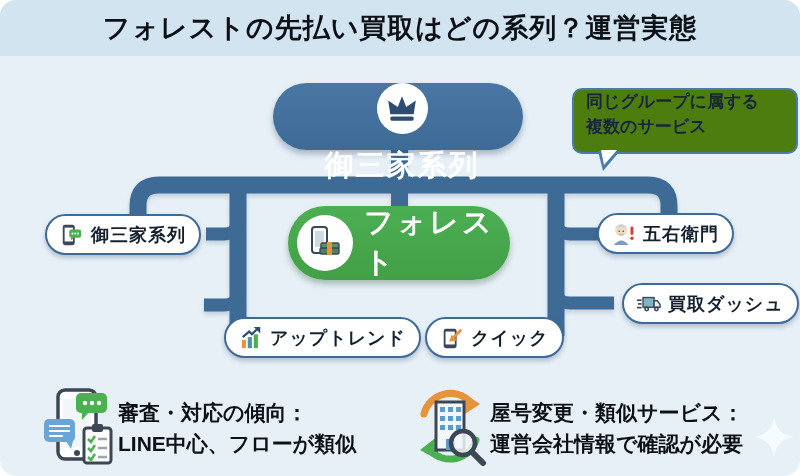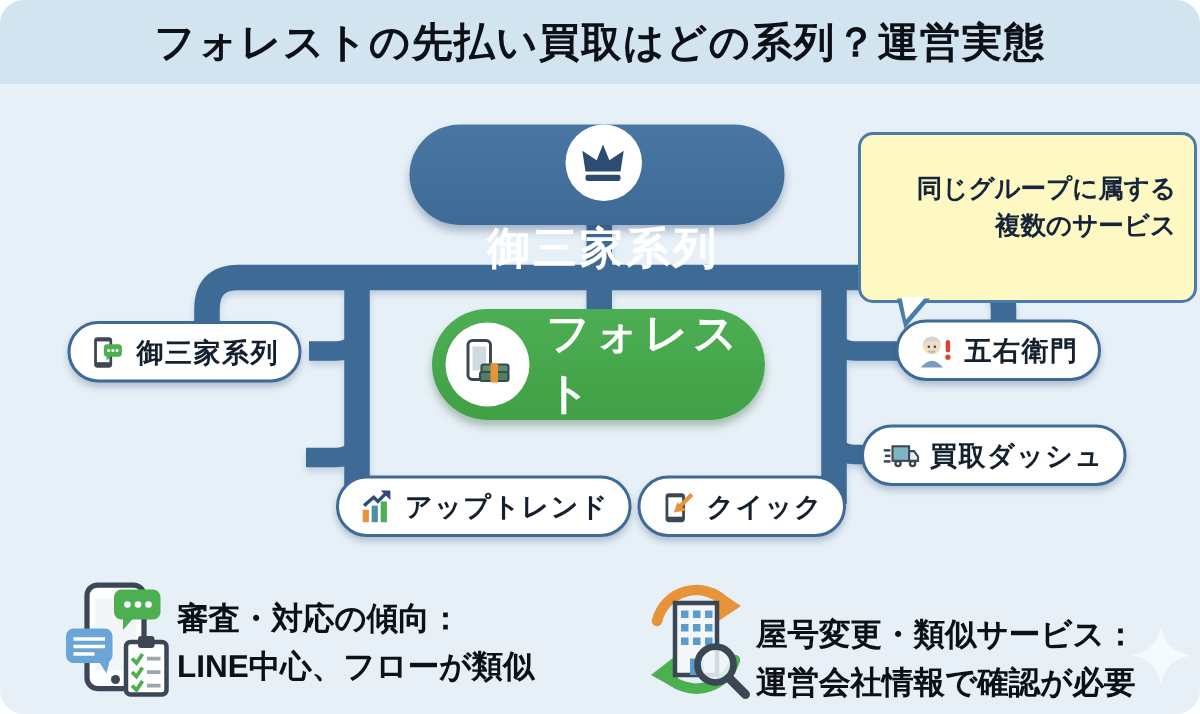--- a/index.html
+++ b/index.html
@@ -16,28 +16,28 @@
   .center-pill{left:288px;top:206px;width:222px;height:74px;border-radius:37px;background:linear-gradient(#4cae52,#42a047);box-shadow:0 4px 6px rgba(40,90,50,.35);padding:0 0 0 9px;gap:11px;}
   .center-pill .white-circle{width:56px;height:56px;}
   .center-label{color:#fff;font-size:29px;font-weight:800;letter-spacing:3px;}
   .node{height:41px;background:#fff;border:2.5px solid #3e6a96;border-radius:22px;box-shadow:0 3px 5px rgba(40,70,110,.28);padding:0 13px;gap:7px;font-size:18px;font-weight:800;letter-spacing:1px;color:#15202e;white-space:nowrap;}
   .node .nicon{display:flex;align-items:center;flex:0 0 auto;}
   .n-shei{left:45px;top:214px;}
   .n-lucky{left:26px;top:285px;}
   .n-uptrend{left:224px;top:317px;}
   .n-quick{left:425px;top:317px;}
   .n-goemon{left:597px;top:213px;}
-  .n-dash{left:574px;top:283px;justify-content:space-between;}
-  .bubble{position:absolute;left:572px;top:88px;width:198px;height:62px;background:#fef9c3;border:2px solid #4a7cab;border-radius:10px;z-index:2;padding:24px 12px;box-sizing:content-box;text-align:right;}
+  .n-dash{left:622px;top:283px;justify-content:space-between;}
+  .bubble{position:absolute;left:572px;top:88px;width:198px;height:62px;background:#4d7c0f;border:2px solid #4a7cab;border-radius:10px;z-index:2;padding:0 12px;box-sizing:content-box;}
   .bubble .bline{display:block;font-size:17px;font-weight:800;line-height:1.45;color:#16253a;}
   .tail-border{position:absolute;left:24px;bottom:-19px;width:0;height:0;border-left:5px solid transparent;border-right:17px solid transparent;border-top:20px solid #4a7cab;}
   .tail-fill{position:absolute;left:27px;bottom:-13px;width:0;height:0;border-left:3px solid transparent;border-right:13px solid transparent;border-top:15px solid #fff;}
   .foot-group{position:absolute;z-index:2;display:flex;align-items:center;}
   .fg-left{left:42px;top:386px;}
-  .fg-right{left:424px;top:386px;align-items:flex-end;}
+  .fg-right{left:410px;top:386px;}
   .foot-text{font-size:21px;font-weight:800;color:#0d1117;line-height:1.5;}
   .sparkle{position:absolute;left:753px;top:416px;z-index:2;}
 </style>
 </head>
 <body>
 
 <div class="card">
 
   <div class="header">
     <span class="title">フォレストの先払い買取はどの系列？運営実態</span>

